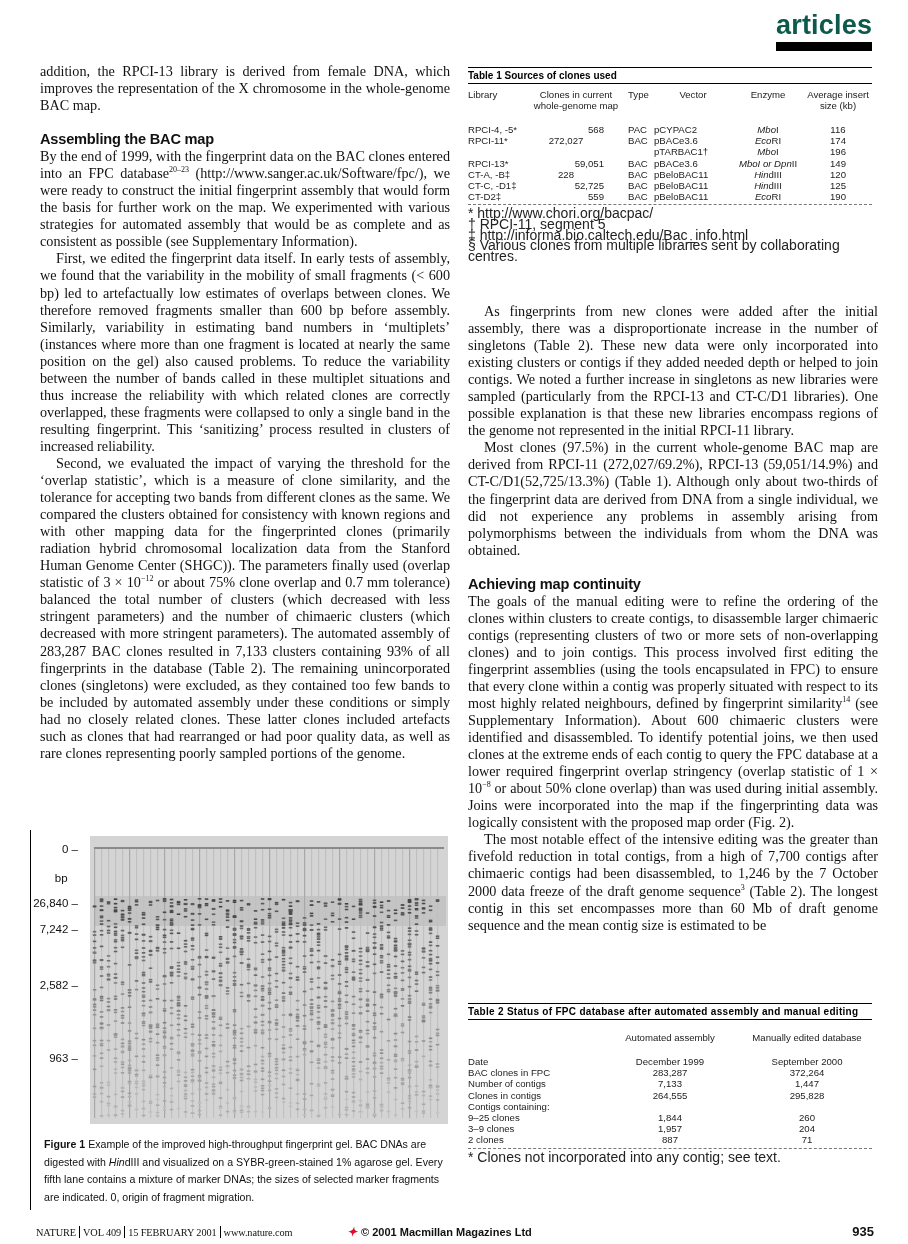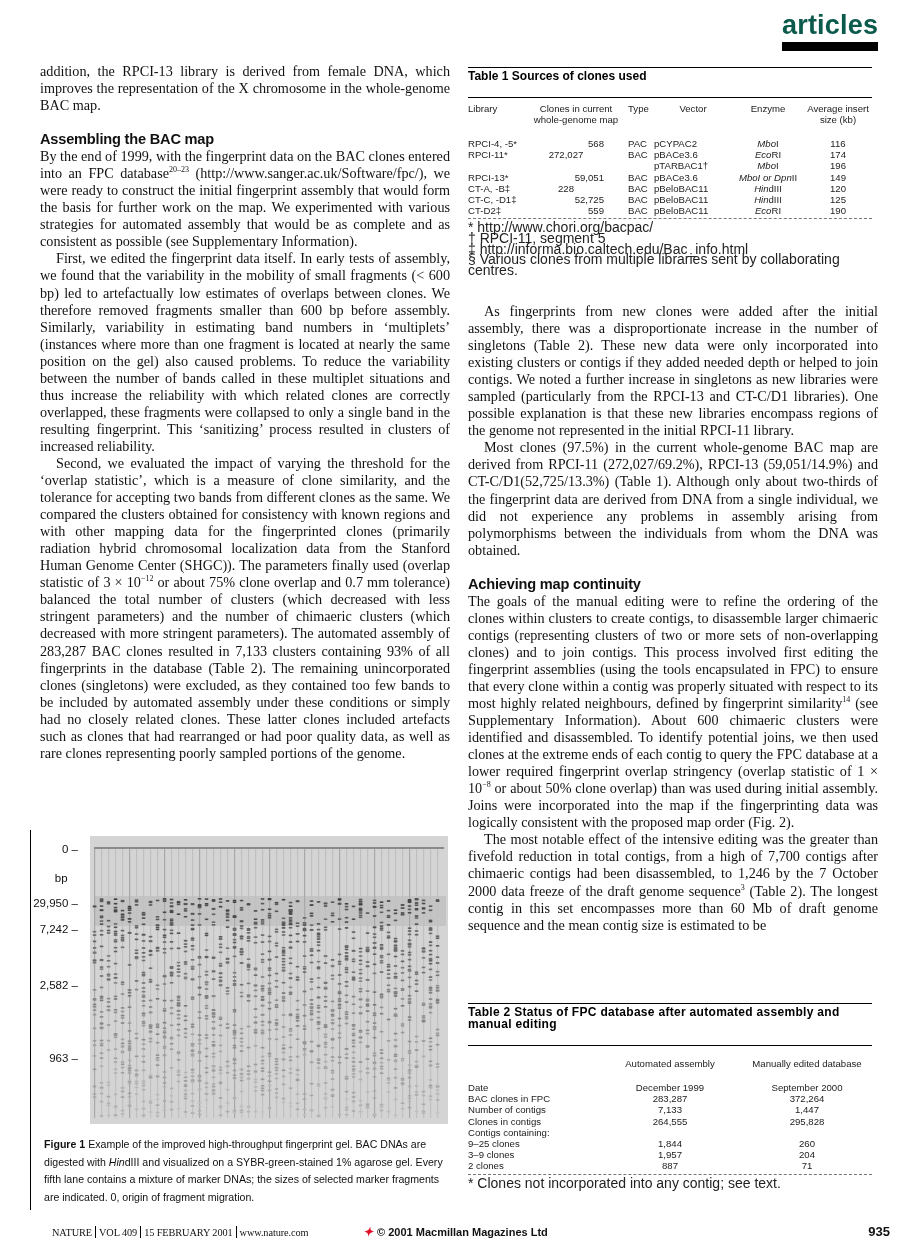--- a/index.html
+++ b/index.html
@@ -1,53 +1,53 @@
 <!DOCTYPE html>
 <html><head>
 <meta charset="utf-8">
 <style>
   * { box-sizing: border-box; margin: 0; padding: 0; }
   html, body { width: 908px; height: 1244px; background: #fff; overflow: hidden; }
   body { position: relative; font-family: "Liberation Serif", serif; color: #111; }
 
-  .section-tag { position: absolute; right: 30px; top: 10px; width: 96px; text-align: right; }
+  .section-tag { position: absolute; right: 36px; top: 10px; width: 96px; text-align: right; }
   .section-tag .word { font-family: "Liberation Sans", sans-serif; font-weight: bold; font-size: 27px; color: #0c5a4c; letter-spacing: 0.2px; line-height: 30px; }
   .section-tag .bar { height: 9px; background: #000; width: 96px; margin-top: 2px; }
 
   .col { position: absolute; top: 63px; width: 410px; font-size: 14.2px; line-height: 17.05px; text-align: justify; }
   .col-left { left: 40px; }
   .col-right { left: 468px; }
   .col p { text-indent: 0; }
   .col p.ind { text-indent: 16px; }
   .col h2 { font-family: "Liberation Sans", sans-serif; font-weight: bold; font-size: 14.6px; line-height: 17px; margin-top: 17px; letter-spacing: -0.2px; }
   sup { font-size: 8px; line-height: 0; vertical-align: super; }
 
   .divider { position: absolute; left: 30px; top: 830px; width: 1px; height: 380px; background: #000; }
 
   
   .tbl { position: absolute; left: 468px; width: 404px; font-family: "Liberation Sans", sans-serif; font-size: 9.6px; line-height: 11.2px; color: #222; }
-  .tbl .ttl { font-weight: bold; font-size: 12px; border-top: 1.3px solid #000; border-bottom: 1.3px solid #000; padding: 2px 0 15px 0; line-height: 12px; color: #000; }
+  .tbl .ttl { font-weight: bold; font-size: 10px; border-top: 1.3px solid #000; border-bottom: 1.3px solid #000; padding: 2px 0 1px 0; line-height: 12px; color: #000; }
   .tbl table { border-collapse: collapse; width: 100%; }
   .tbl td, .tbl th { font-weight: normal; padding: 0; vertical-align: top; }
   .tbl .foot { border-top: 1px dashed #777; margin-top: 2px; padding-top: 3px; font-size: 14px; line-height: 10.6px; }
   .tbl1 { top: 67px; }
   .tbl2 { top: 1003px; }
   .tbl2 .ttl { letter-spacing: 0.3px; }
   .ctr { text-align: center; }
 
   
   .fig { position: absolute; left: 40px; top: 836px; width: 410px; }
   .gel-wrap { position: relative; height: 288px; }
   .gel { position: absolute; left: 50px; top: 0; width: 358px; height: 288px; }
   .axis-lbl { position: absolute; right: 372px; font-family: "Liberation Sans", sans-serif; font-size: 11.5px; line-height: 12px; text-align: right; white-space: nowrap; }
   .caption { position: absolute; left: 44px; top: 1136px; width: 410px; font-family: "Liberation Sans", sans-serif; font-size: 10.6px; line-height: 17.6px; color: #111; }
   .caption b { font-weight: bold; }
 
   
-  .footer { position: absolute; top: 1226px; left: 52px; width: 838px; height: 14px; font-size: 10.5px; }
+  .footer { position: absolute; top: 1226px; left: 36px; width: 838px; height: 14px; font-size: 10.5px; }
   .footer .journal { position: absolute; left: 0; top: 0; font-family: "Liberation Serif", serif; font-size: 10.3px; letter-spacing: -0.1px; }
   .footer .journal span.sep { display: inline-block; width: 1px; height: 12px; background: #000; vertical-align: -2px; margin: 0 3px; }
   .footer .copy { position: absolute; left: 312px; top: -1px; font-family: "Liberation Sans", sans-serif; font-weight: bold; font-size: 11px; }
   .footer .logo { display: inline-block; color: #e0102b; font-weight: bold; font-size: 12px; margin-right: 3px; transform: skewX(-12deg); }
   .footer .page { position: absolute; right: 0; top: -2px; font-family: "Liberation Sans", sans-serif; font-weight: bold; font-size: 13px; }
 </style>
 </head>
 <body>
 
 <div class="section-tag">
@@ -225,21 +225,21 @@
   </table>
   <div class="foot">* Clones not incorporated into any contig; see text.</div>
 </div>
 
 <div class="divider"></div>
 
 <div class="fig">
   <div class="gel-wrap">
     <div class="axis-lbl" style="top:7px;"><span>0</span> –</div>
     <div class="axis-lbl" style="top:36px;right:376px;"><span>bp</span>&nbsp;&nbsp;</div>
-    <div class="axis-lbl" style="top:61px;"><span>29,950</span> –</div>
+    <div class="axis-lbl" style="top:61px;"><span>26,840</span> –</div>
     <div class="axis-lbl" style="top:87px;"><span>7,242</span> –</div>
     <div class="axis-lbl" style="top:143px;"><span>2,582</span> –</div>
     <div class="axis-lbl" style="top:216px;"><span>963</span> –</div>
     <svg class="gel" id="gel" viewBox="0 0 358 288" preserveAspectRatio="none">
         <rect x="0" y="0" width="358" height="288" fill="#d4d4d4"></rect>
         <rect x="4" y="60" width="352" height="30" fill="#bdbdbd" opacity="0.7"></rect>
         <rect x="4" y="12" width="1.2" height="270" fill="#a8a8a8"></rect>
         <rect x="2.8" y="260.3" width="3.5" height="1.6" fill="rgb(169,169,169)"></rect>
         <rect x="2.8" y="98.3" width="3.5" height="1.6" fill="rgb(105,105,105)"></rect>
         <rect x="2.8" y="167.7" width="3.5" height="1.6" fill="rgb(128,128,128)"></rect>

